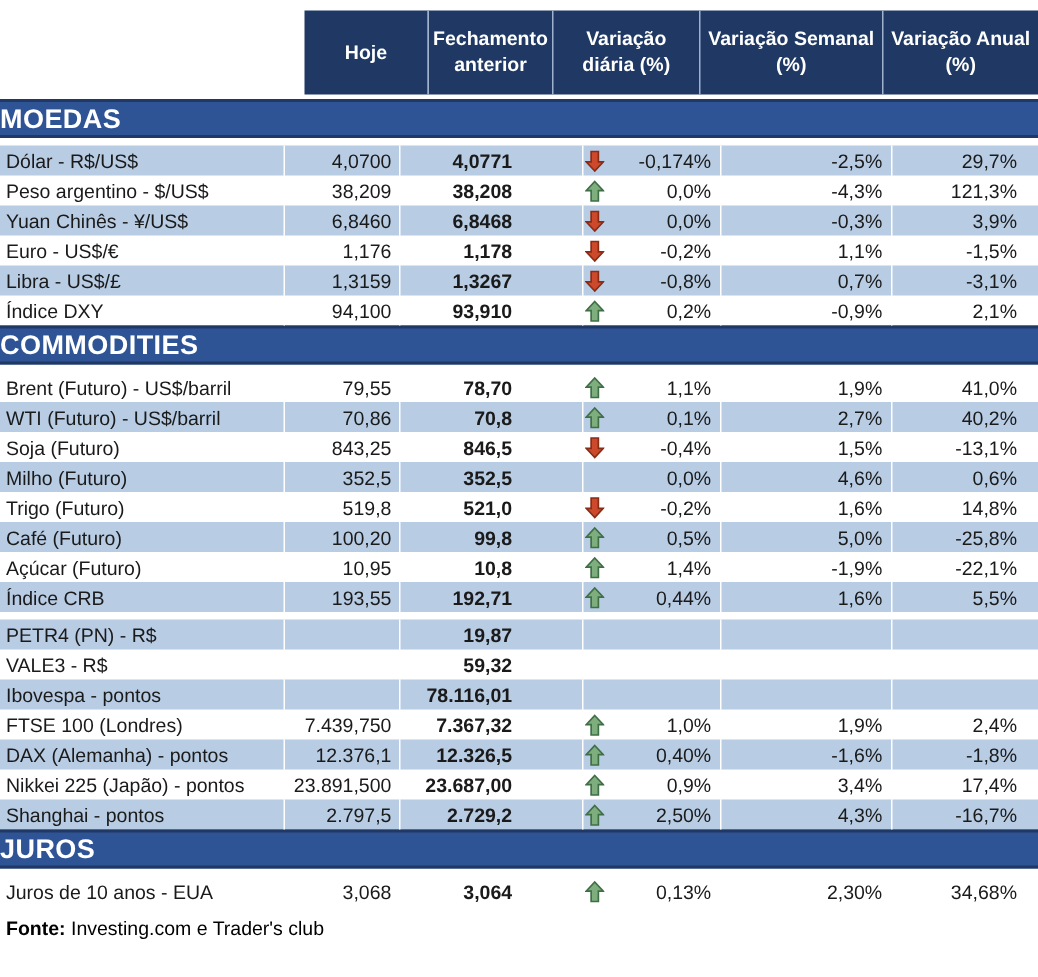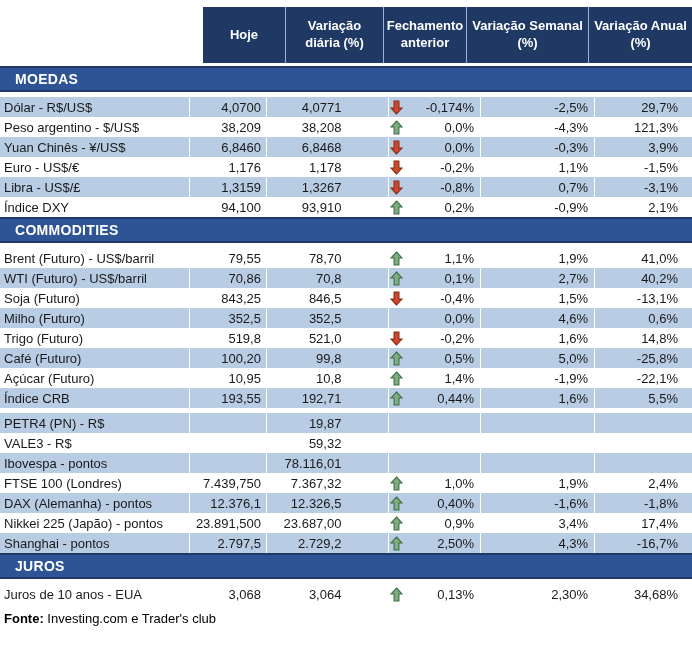--- a/index.html
+++ b/index.html
@@ -26,53 +26,53 @@
   .hcell + .hcell { border-left: 1px solid #9fb1cd; }
   .w-hoje { width: 82px; } .w-fech { width: 83px; } .w-daily { width: 98px; }
   .w-weekly { width: 122px; } .w-annual { width: 104px; }
 
   .hgap { height: 3px; }
 
   
   .band {
     height: 26px; background: var(--royal);
     border-top: 2px solid var(--navy); border-bottom: 2px solid var(--navy);
-    color: #fff; font-weight: bold; font-size: 14px; letter-spacing: .3px;
-    display: flex; align-items: center; padding-left: 15px;
+    color: #fff; font-weight: bold; font-size: 18px; letter-spacing: .3px;
+    display: flex; align-items: center; padding-left: 0;
   }
   .band-gap { height: 5px; }
 
   
   .row { display: flex; height: 20px; font-size: 13px; align-items: stretch; }
   .row.shaded { background: var(--lightblue); }
   .cell { display: flex; align-items: center; }
   .cell + .cell { border-left: 1px solid #ffffff; }
   .c-label  { width: 203px; padding-left: 4px; }
   .c-hoje   { width: 82px;  justify-content: flex-end; padding-right: 5px; }
-  .c-fech   { width: 83px;  justify-content: flex-end; padding-right: 2px; }
+  .c-fech   { width: 83px;  justify-content: flex-end; padding-right: 2px; font-weight: bold; }
   .c-daily  { width: 98px;  justify-content: space-between; padding-right: 6px; margin-left: 45px; }
   .c-weekly { width: 122px; justify-content: flex-end; padding-right: 6px; }
   .c-annual { width: 104px; justify-content: flex-end; padding-right: 14px; }
   .arrow-slot { width: 16px; height: 100%; display: flex; align-items: center; padding-left: 1px; }
   .arrow-slot svg { display: block; }
 
   
   .footer { margin-top: 7px; padding-left: 4px; font-size: 13px; color: #000; }
   .footer b { font-weight: bold; }
 </style>
 </head>
 <body style="--navy: #1F3864; --royal: #2F5496; --lightblue: #B8CCE4;">
 
 <div id="sheet">
   <div class="header-row">
     <div class="hspacer"></div>
 
   <div class="hcell w-hoje">Hoje</div>
+      <div class="hcell w-fech">Fechamento anterior</div>
       <div class="hcell w-daily">Variação diária (%)</div>
-      <div class="hcell w-fech">Fechamento anterior</div>
       <div class="hcell w-weekly">Variação Semanal (%)</div>
       <div class="hcell w-annual">Variação Anual (%)</div>
     </div>
   <div class="hgap"></div>
   <div id="sections">
       <div class="band">MOEDAS</div>
       <div class="band-gap"></div>
       <div class="row shaded">
         <div class="cell c-label">Dólar - R$/US$</div>
         <div class="cell c-hoje">4,0700</div>

